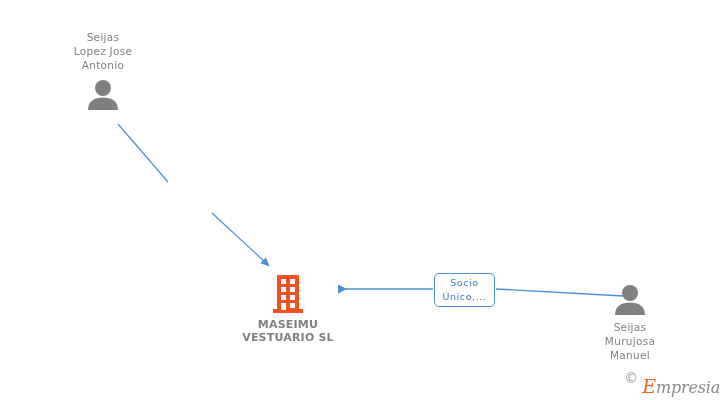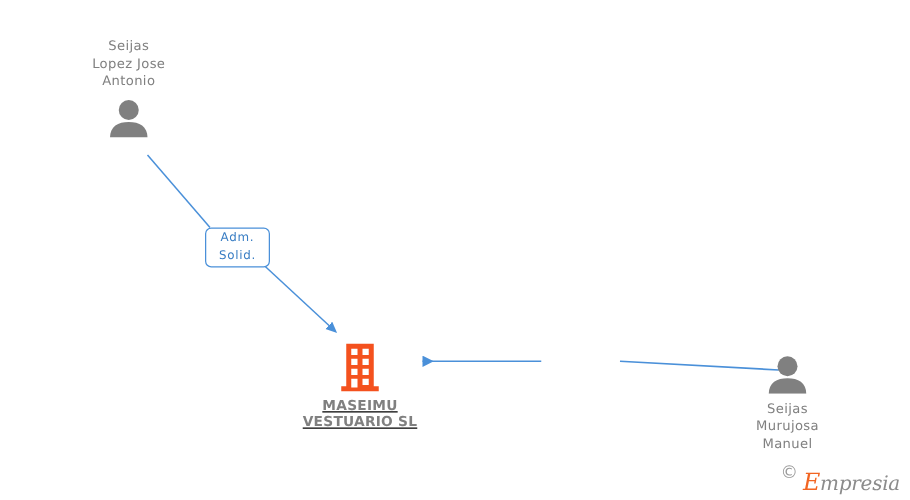--- a/index.html
+++ b/index.html
@@ -145,42 +145,42 @@
   <div class="person-node" style="left:33px; top:30px;">
     <div class="person-label">Seijas
 Lopez Jose
 Antonio</div>
     <svg class="person-icon" width="36" height="32" viewBox="0 0 36 32" xmlns="http://www.w3.org/2000/svg" style="margin-top:6px;">
       <circle cx="18" cy="10" r="8" fill="#808080"></circle>
       <path d="M3,32 C3,23 9.5,19.5 18,19.5 C26.5,19.5 33,23 33,32 Z" fill="#808080"></path>
     </svg>
   </div>
 
-  <div class="edge-label" style="left:164px; top:182px; width:52px; height:32px;">
-    <span>Adm.
-Solid.</span>
-  </div>
 
-  <div class="company-node" style="left:208px; top:274px;text-decoration:underline;">
+  <div class="company-node" style="left:208px; top:274px;">
     <svg class="company-icon" width="32" height="40" viewBox="0 0 32 40" xmlns="http://www.w3.org/2000/svg">
       <rect x="5" y="1" width="22" height="35" fill="#f4511e"></rect>
       <rect x="1" y="35" width="30" height="4" fill="#f4511e"></rect>
       <rect x="9" y="5" width="5" height="5" fill="#ffffff"></rect>
       <rect x="18" y="5" width="5" height="5" fill="#ffffff"></rect>
       <rect x="9" y="13" width="5" height="5" fill="#ffffff"></rect>
       <rect x="18" y="13" width="5" height="5" fill="#ffffff"></rect>
       <rect x="9" y="21" width="5" height="5" fill="#ffffff"></rect>
       <rect x="18" y="21" width="5" height="5" fill="#ffffff"></rect>
       <rect x="9" y="29" width="5" height="7" fill="#ffffff"></rect>
       <rect x="18" y="29" width="5" height="5" fill="#ffffff"></rect>
     </svg>
     <div class="company-label">MASEIMU
 VESTUARIO SL</div>
   </div>
 
+  <div class="edge-label" style="left:434px; top:273px; width:61px; height:34px;">
+    <span>Socio
+Único,...</span>
+  </div>
 
   <div class="person-node" style="left:560px; top:283px;">
     <svg class="person-icon" width="36" height="32" viewBox="0 0 36 32" xmlns="http://www.w3.org/2000/svg">
       <circle cx="18" cy="10" r="8" fill="#808080"></circle>
       <path d="M3,32 C3,23 9.5,19.5 18,19.5 C26.5,19.5 33,23 33,32 Z" fill="#808080"></path>
     </svg>
     <div class="person-label" style="margin-top:5px;">Seijas
 Murujosa
 Manuel</div>
   </div>

